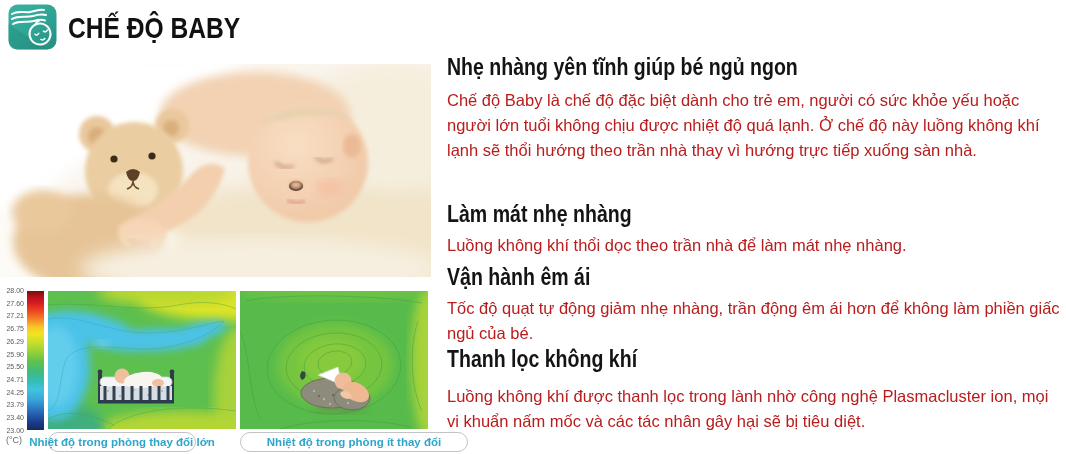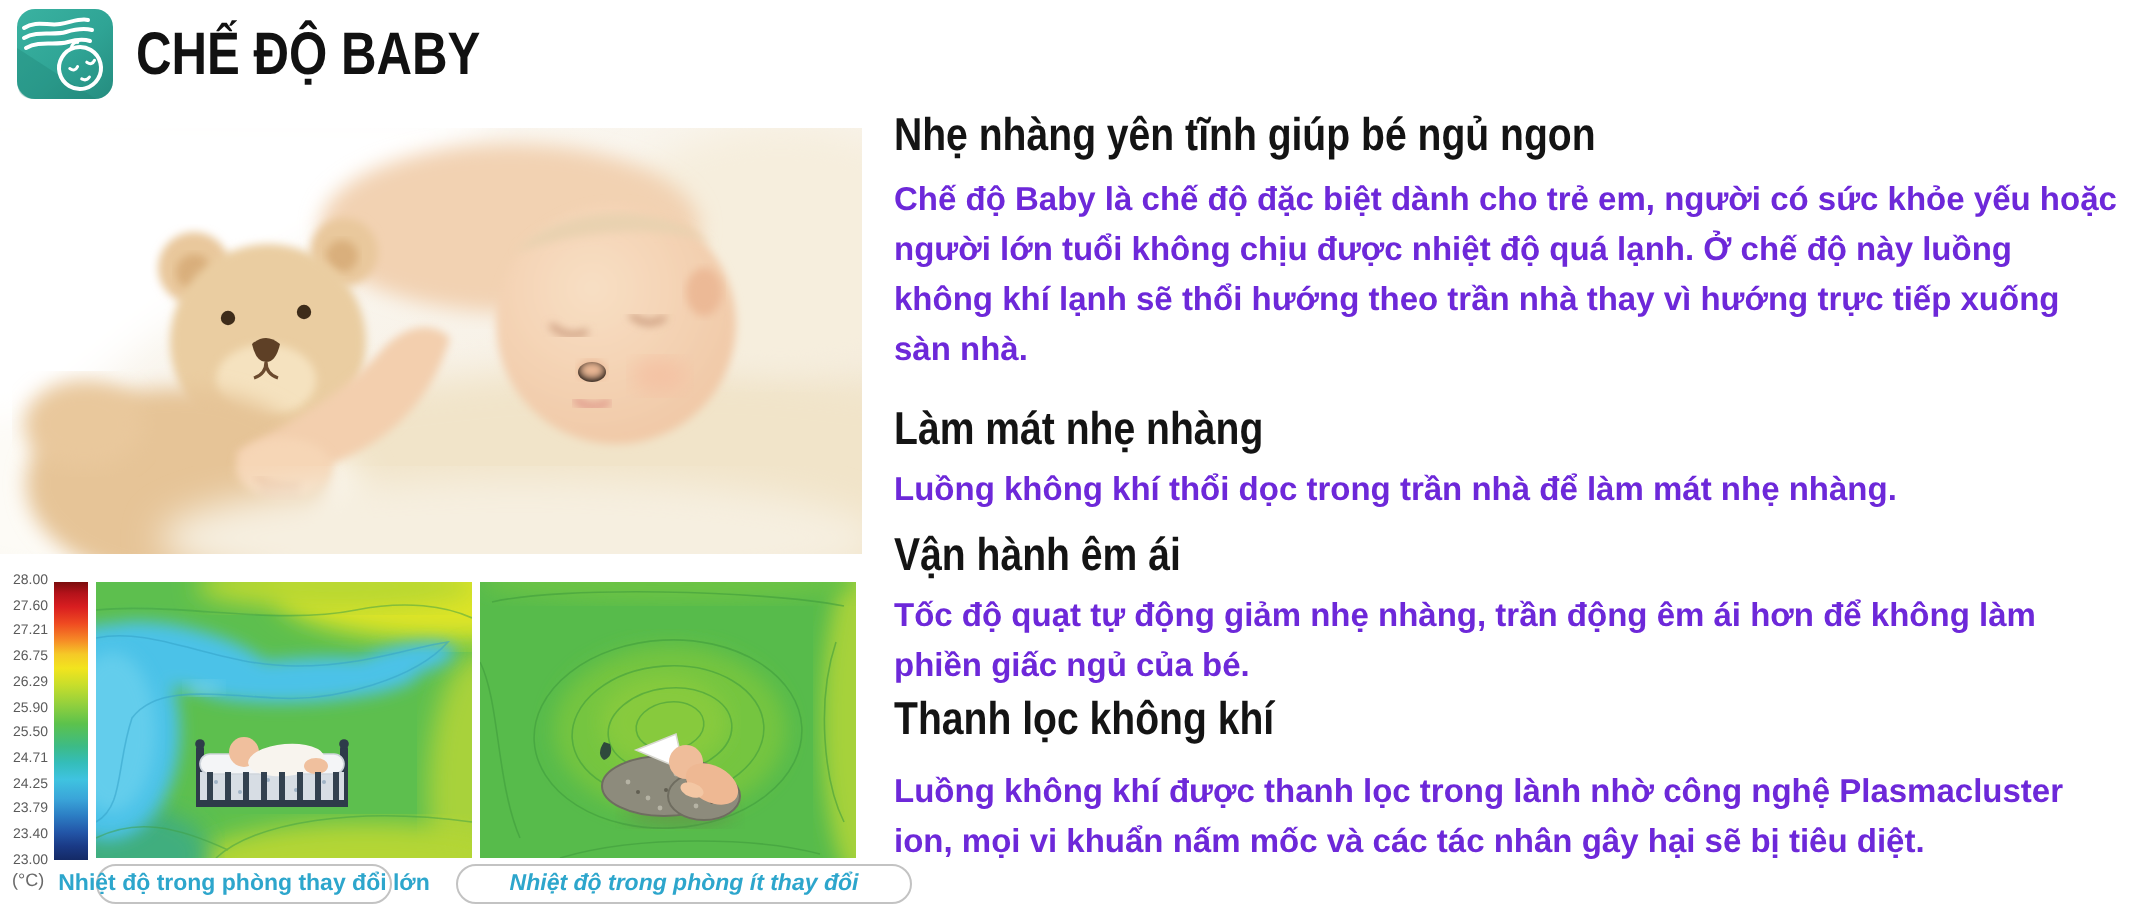--- a/index.html
+++ b/index.html
@@ -25,26 +25,26 @@
       #3fc3e0 71%, #3aa5d9 78%, #2c7ec4 84%, #2356a8 90%, #1a3a86 95%, #142a66 100%); }
   .legend-unit { position:absolute; left:6px; top:435px; font-size:9px; color:#6a6a6a; }
 
   .thermal-a { position:absolute; left:48px; top:291px; width:188px; height:138px; }
   .thermal-b { position:absolute; left:240px; top:291px; width:188px; height:138px; }
 
   .caption-pill { position:absolute; top:432px; height:20px; background:#fff;
     border:1px solid #c3c3c3; border-radius:10px; display:flex; align-items:center; justify-content:center;
     font-size:11.5px; font-weight:bold; color:#2da6cc; white-space:nowrap; }
   .caption-a { left:48px; width:148px; }
-  .caption-b { left:228px; width:228px;font-style:italic; }
+  .caption-b { left:240px; width:228px; }
 
   
   .section-heading { position:absolute; left:447px; font-size:23px; font-weight:bold; color:#141414;
                      white-space:nowrap; transform:scaleX(0.85); transform-origin:left top; }
-  .section-body { position:absolute; left:447px; width:613px; font-size:16.5px; line-height:25px; color:#6d28d9;font-weight:bold; }
+  .section-body { position:absolute; left:447px; width:613px; font-size:16.5px; line-height:25px; color:#b91c1c; }
   .h1 { top:54px; }  .p1a { top:88px; }  .p1b { top:163px; }
   .h2 { top:201px; } .p2 { top:233px; }
   .h3 { top:264px; } .p3 { top:296px; }
   .h4 { top:346px; } .p4 { top:384px; }
 </style>
 </head>
 <body>
 
 <div class="page">
 
@@ -267,21 +267,21 @@
     </g>
   </svg>
 
   <div class="caption-pill caption-a">Nhiệt độ trong phòng thay đổi lớn</div>
   <div class="caption-pill caption-b">Nhiệt độ trong phòng ít thay đổi</div>
 
   <div class="section-heading h1">Nhẹ nhàng yên tĩnh giúp bé ngủ ngon</div>
   <p class="section-body p1a">Chế độ Baby là chế độ đặc biệt dành cho trẻ em, người có sức khỏe yếu hoặc người lớn tuổi không chịu được nhiệt độ quá lạnh. Ở chế độ này luồng không khí lạnh sẽ thổi hướng theo trần nhà thay vì hướng trực tiếp xuống sàn nhà.</p>
 
   <div class="section-heading h2">Làm mát nhẹ nhàng</div>
-  <p class="section-body p2">Luồng không khí thổi dọc trong trần nhà để làm mát nhẹ nhàng.</p>
+  <p class="section-body p2">Luồng không khí thổi dọc theo trần nhà để làm mát nhẹ nhàng.</p>
 
   <div class="section-heading h3">Vận hành êm ái</div>
   <p class="section-body p3">Tốc độ quạt tự động giảm nhẹ nhàng, trần động êm ái hơn để không làm phiền giấc ngủ của bé.</p>
 
   <div class="section-heading h4">Thanh lọc không khí</div>
   <p class="section-body p4">Luồng không khí được thanh lọc trong lành nhờ công nghệ Plasmacluster ion, mọi vi khuẩn nấm mốc và các tác nhân gây hại sẽ bị tiêu diệt.</p>
 
 </div>
 
 </body></html>

